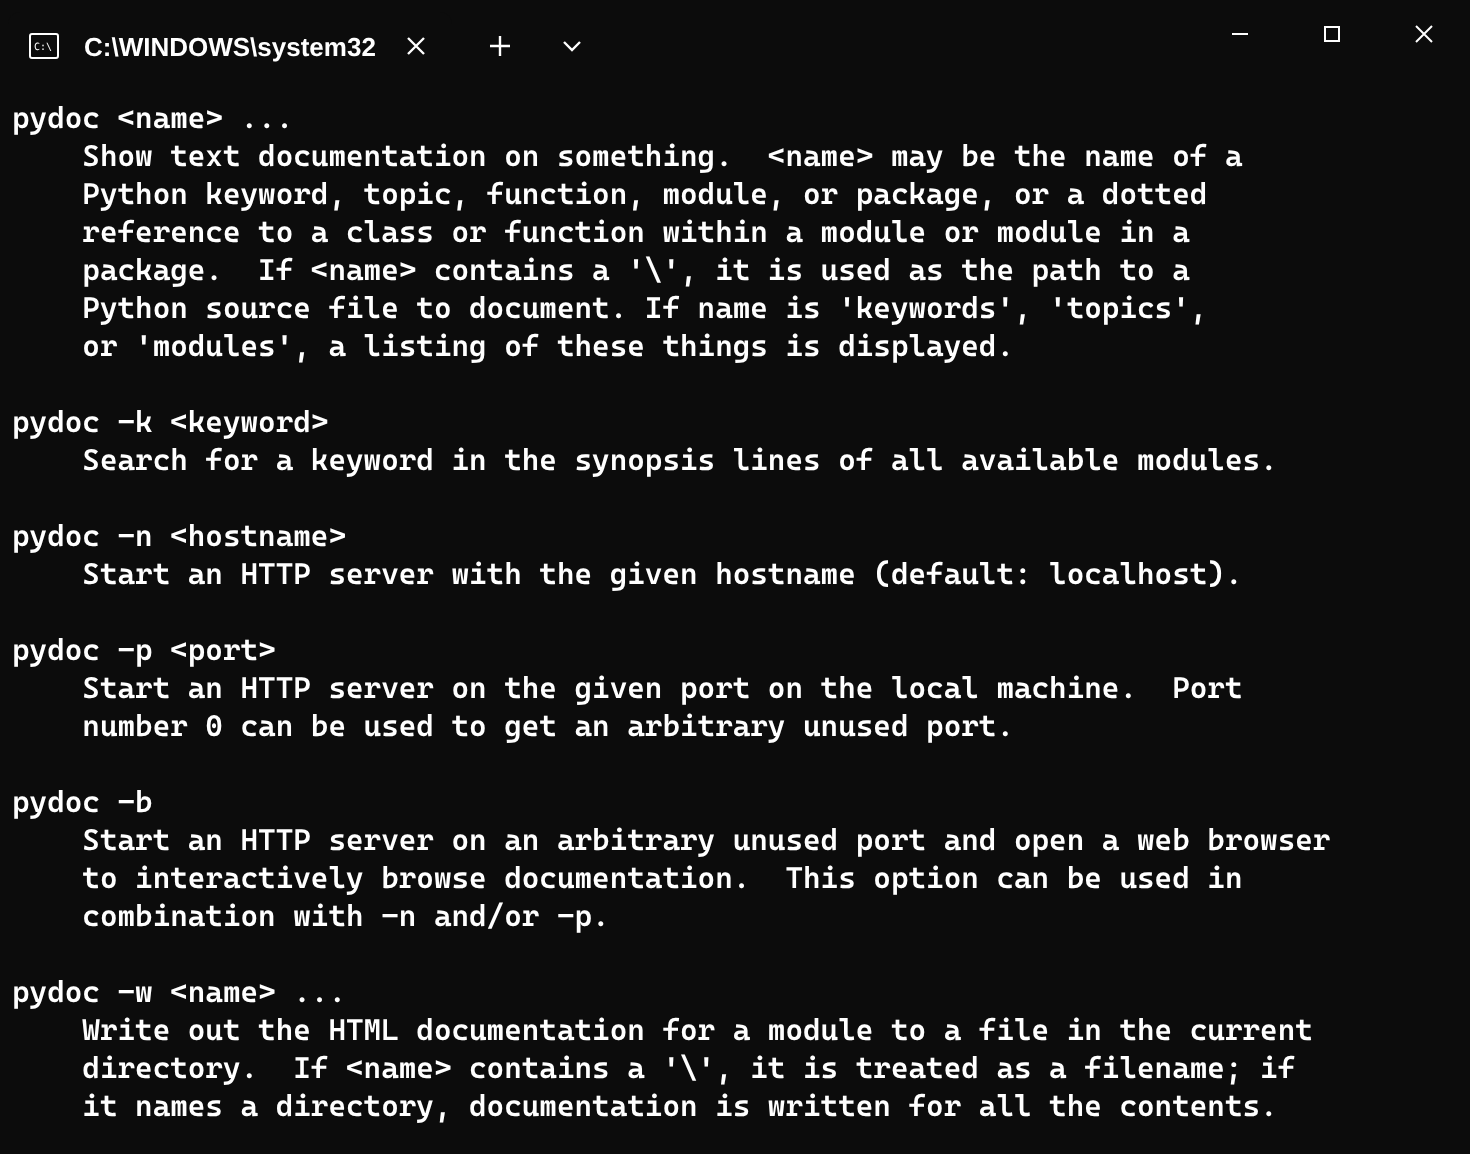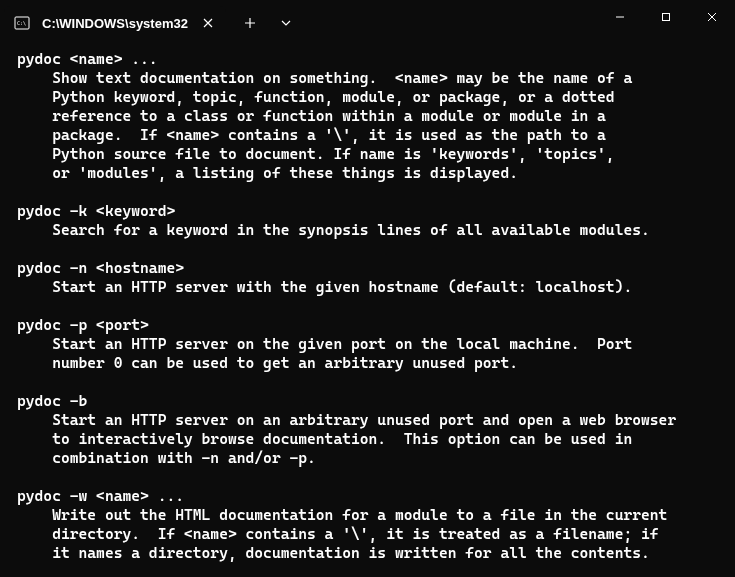--- a/index.html
+++ b/index.html
@@ -78,21 +78,21 @@
       height: 34px;
     }
     .win-btn {
       width: 46px; height: 34px;
       display: flex; align-items: center; justify-content: center;
       color: #ffffff;
       cursor: pointer;
     }
     .terminal {
       flex: 1;
-      padding: 10px 6px 6px 17px;
+      padding: 10px 6px 6px 6px;
       overflow: hidden;
     }
     .terminal pre {
       font-family: Consolas, "Cascadia Mono", monospace;
       font-size: 15px;
       line-height: 19px;
       color: #ffffff;
       white-space: pre;
       font-weight: 600;
     }

